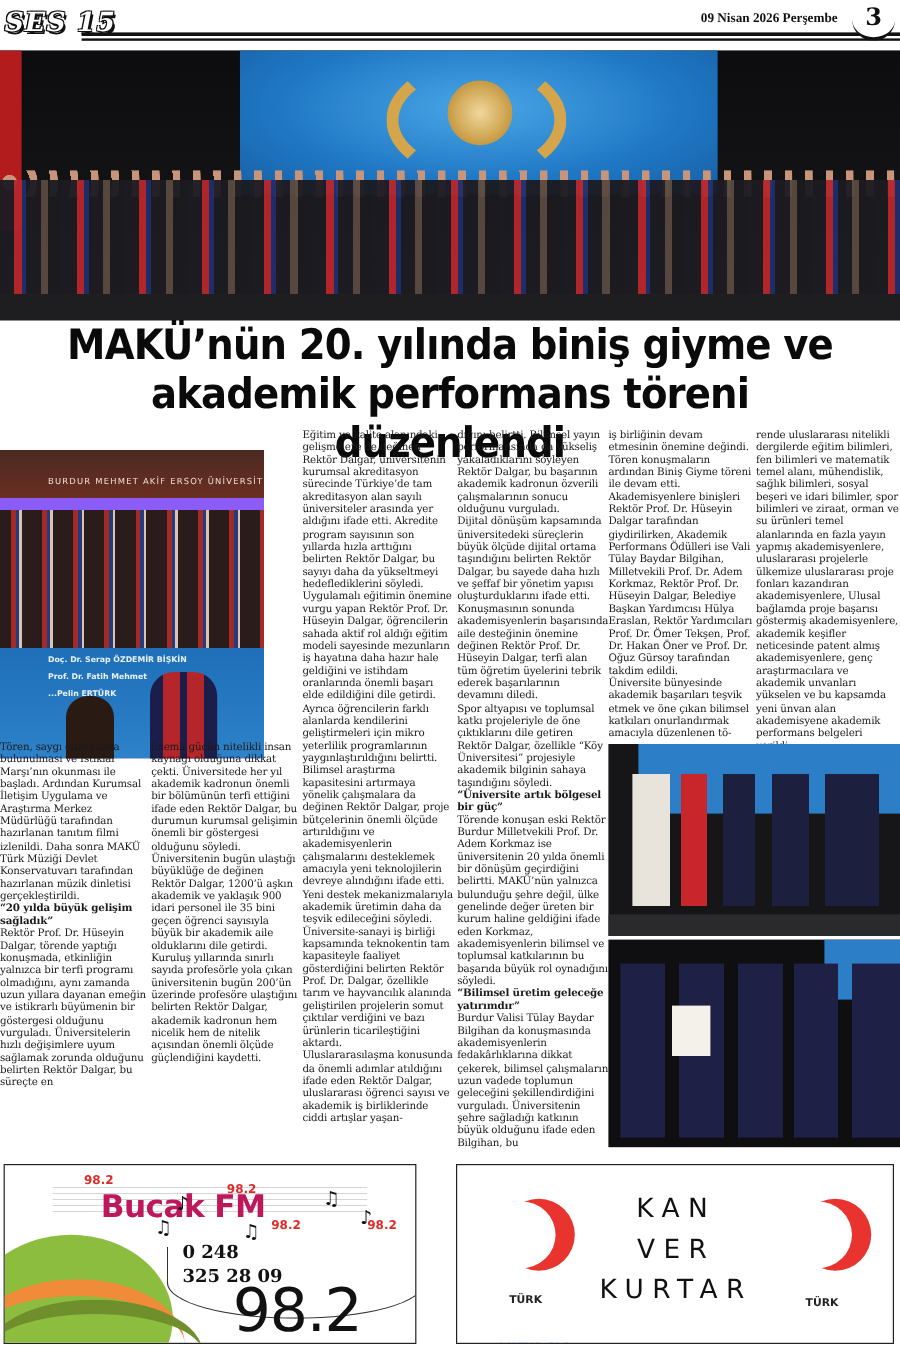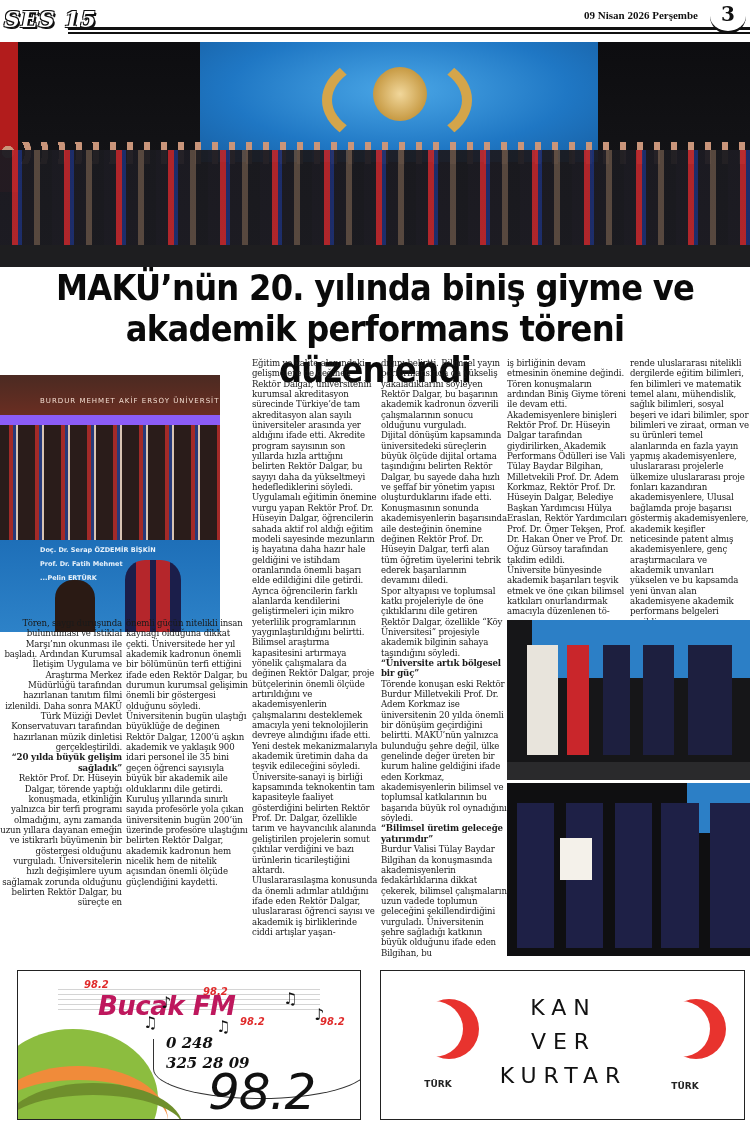--- a/index.html
+++ b/index.html
@@ -49,42 +49,42 @@
   .photo-left .names { position: absolute; left: 40px; top: 168px; font-family: "DejaVu Sans", sans-serif; font-size: 6.5px; font-weight: bold; color: #e8f2fb; line-height: 14px; }
   .photo-left .person-f { position: absolute; left: 55px; top: 205px; width: 40px; height: 60px; background: #2a1a14; border-radius: 18px 18px 0 0; }
   .photo-left .person-m { position: absolute; left: 125px; top: 185px; width: 56px; height: 80px; background: linear-gradient(90deg, #1b1e4a 0 20%, #b5262b 20% 45%, #1b1e4a 45% 55%, #b5262b 55% 80%, #1b1e4a 80%); border-radius: 20px 20px 0 0; }
 
   
   .col { position: absolute; font-family: "DejaVu Serif", serif; font-size: 8.6px; line-height: 10.35px; color: #1a1a1a; letter-spacing: -0.15px; }
   .col p { margin: 0; }
   .col .sub { font-weight: bold; }
   .col .sig { font-weight: bold; font-size: 9.6px; }
 
-  .c1 { left: 0; top: 618px; width: 122px; text-align: right; }
+  .c1 { left: 0; top: 618px; width: 122px; }
   .c2 { left: 126px; top: 618px; width: 124px; }
   .c3 { left: 252px; top: 358px; width: 126px; }
   .c4 { left: 381px; top: 358px; width: 126px; }
   .c5 { left: 507px; top: 358px; width: 120px; }
   .c6 { left: 630px; top: 358px; width: 120px; }
 
   
   .photo-r1 { position: absolute; left: 507px; top: 620px; width: 243px; height: 160px; overflow: hidden; background: #161618; }
   .photo-r1 .screen { position: absolute; left: 25px; top: 0; right: 0; height: 58px; background: #2c7fc6; }
   .photo-r1 .figs { position: absolute; left: 20px; right: 0; top: 25px; height: 110px;
     background: linear-gradient(90deg, #e8e4dc 0 14%, transparent 14% 18%, #c9262b 18% 28%, transparent 28% 34%, #1d1f3f 34% 46%, transparent 46% 52%, #1d1f3f 52% 66%, transparent 66% 72%, #1d1f3f 72% 92%, transparent 92%); }
   .photo-r1 .floor { position: absolute; left: 0; right: 0; bottom: 0; height: 18px; background: #2a2a2c; }
   .photo-r2 { position: absolute; left: 507px; top: 783px; width: 243px; height: 173px; overflow: hidden; background: #0f0f11; }
   .photo-r2 .screen { position: absolute; left: 180px; top: 0; right: 0; height: 50px; background: #2c7fc6; }
   .photo-r2 .figs { position: absolute; left: 10px; right: 0; top: 20px; height: 145px;
     background: linear-gradient(90deg, #1e2046 0 16%, transparent 16% 21%, #1e2046 21% 37%, transparent 37% 42%, #1e2046 42% 58%, transparent 58% 62%, #1e2046 62% 78%, transparent 78% 83%, #1e2046 83% 100%); }
   .photo-r2 .cert { position: absolute; left: 53px; top: 55px; width: 32px; height: 42px; background: #f4f1ea; }
 
   
   .ad { position: absolute; top: 970px; height: 150px; border: 1px solid #222; background: #fff; overflow: hidden; }
-  .ad-fm { left: 17px; width: 344px; font-style: italic; }
+  .ad-fm { left: 3px; width: 344px; }
   .ad-kiz { left: 380px; width: 365px; }
 
   .fm-lines { position: absolute; left: 40px; right: 40px; top: 18px; height: 22px;
     background: repeating-linear-gradient(180deg, #d4d4d4 0 1px, transparent 1px 5px); }
   .fm-title { position: absolute; left: 80px; top: 20px; font-family: "DejaVu Sans", sans-serif; font-size: 26px; font-weight: bold; color: #be185d; letter-spacing: -0.5px; }
   .fm-freq-small { position: absolute; font-family: "DejaVu Sans", sans-serif; font-size: 10px; font-weight: bold; color: #e02b2b; }
   .fm-note { position: absolute; font-family: "DejaVu Sans", sans-serif; font-size: 16px; color: #111; }
   .fm-swirl-1 { position: absolute; left: -30px; top: 58px; width: 170px; height: 140px; border-radius: 50%; background: #8cbd3f; }
   .fm-swirl-2 { position: absolute; left: -30px; top: 95px; width: 180px; height: 110px; border-radius: 50% 50% 0 0; border-top: 14px solid #f08b3a; }
   .fm-swirl-3 { position: absolute; left: -15px; top: 112px; width: 180px; height: 90px; border-radius: 50% 50% 0 0; border-top: 12px solid #6f8f2c; }

